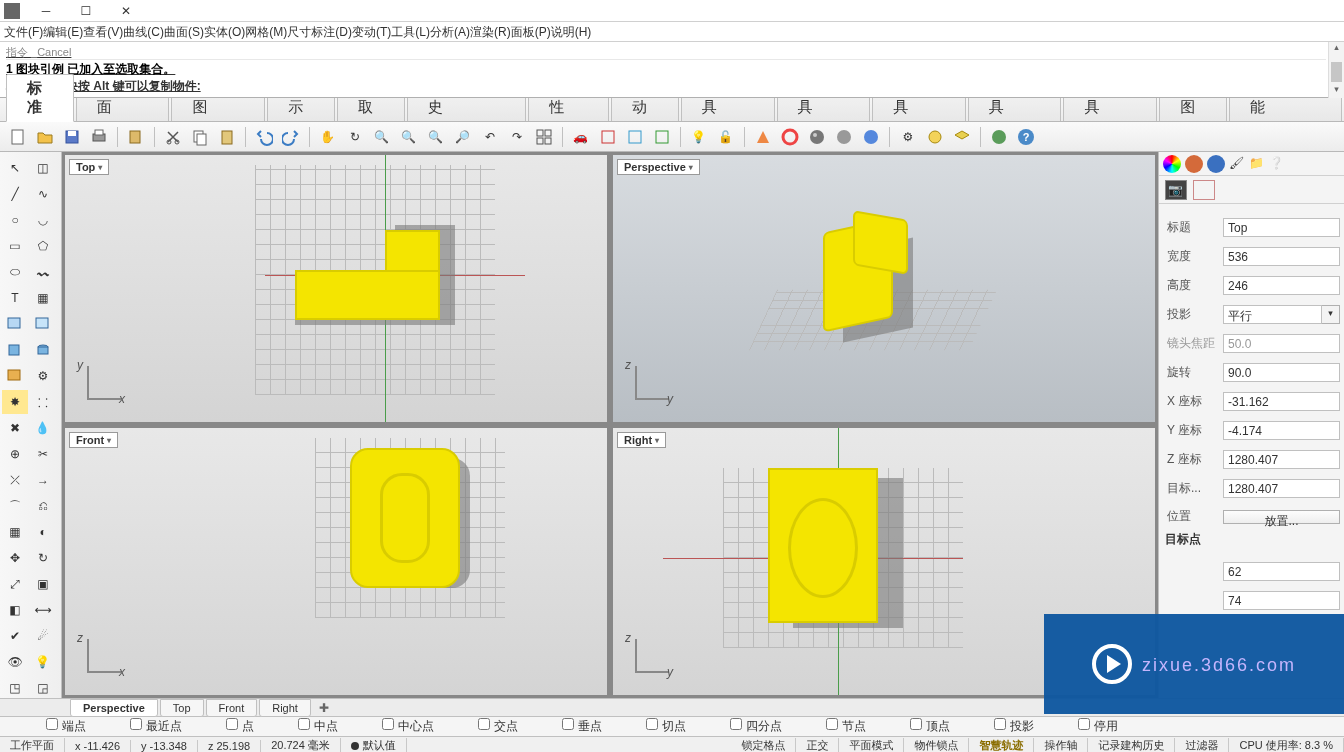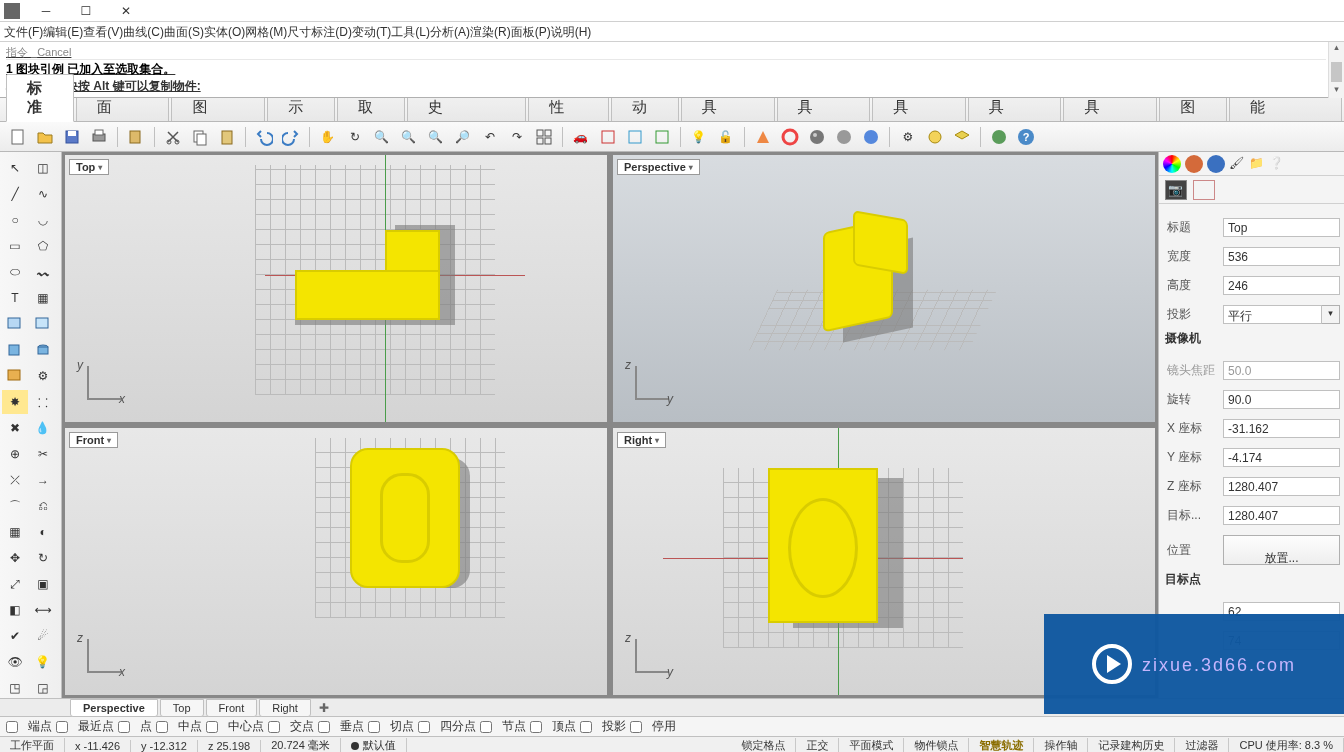--- a/index.html
+++ b/index.html
@@ -72,33 +72,33 @@
 
 .right-panel { width: 186px; background: #f4f4f4; border-left: 1px solid #c0c0c0; display: flex; flex-direction: column; }
 .rp-icons { height: 24px; display: flex; align-items: center; gap: 4px; padding: 0 4px; border-bottom: 1px solid #d0d0d0; }
 .rp-icons2 { height: 28px; display:flex; align-items:center; gap:6px; padding:0 6px; border-bottom:1px solid #d0d0d0;}
 .rp-icons .ci{ width:18px; height:18px; border-radius:50%; }
 .rp-body { flex: 1; overflow: auto; padding: 4px; font-size:12px;}
 .rp-section-title { font-weight: bold; padding: 4px 2px; color:#333;}
 .rp-row { display: flex; align-items: center; margin-bottom: 2px; margin-top: 10px; }
 .rp-row .k { width: 60px; padding-left: 4px; color:#555;}
 .rp-row .v { flex: 1; background: #fff; border: 1px solid #c0c0c0; padding: 2px 4px; height:19px; font-size:12px;}
-.rp-row .vbtn{ flex:1; background:linear-gradient(#fdfdfd,#eee); border:1px solid #b0b0b0; padding:14px 4px; text-align:center; height:21px;}
+.rp-row .vbtn{ flex:1; background:linear-gradient(#fdfdfd,#eee); border:1px solid #b0b0b0; padding:2px 4px; text-align:center; height:14px;}
 .rp-row .vsel{ width:18px; border:1px solid #b0b0b0; border-left:none; background:#f3f3f3; text-align:center; font-size:9px; height:19px; line-height:15px;}
 .rp-row.disabled .k, .rp-row.disabled .v{ color:#999;}
 
 
 .vp-tabs { height: 18px; background: #ececec; border-top: 1px solid #c0c0c0; display: flex; align-items: center; padding-left: 70px; gap: 0px;}
 .vp-tabs .t { padding: 2px 12px; border: 1px solid #c0c0c0; background: #f6f6f6; font-size: 11px; border-radius:0 0 3px 3px; margin-right:2px;}
 .vp-tabs .t.active{ background:#fff; font-weight:bold;}
 .vp-tabs .plus{padding:2px 6px; color:#666;}
 
 
 .osnapbar { height: 20px; background: #f5f5f5; border-top: 1px solid #c0c0c0; display: flex; align-items: center; padding: 0 6px; gap: 4px; font-size: 12px; }
-.osnapbar .chk{ display:flex; align-items:center; gap:10px;}
+.osnapbar .chk{ display:flex; gap:4px;margin-left:40px;}
 .osnapbar input{width:12px;height:12px;}
 
 
 .statusbar { height: 18px; background: #f0f0f0; border-top: 1px solid #c0c0c0; display: flex; align-items: center; font-size: 11px; }
 .statusbar .cell { padding: 0 10px; border-right: 1px solid #c8c8c8; white-space:nowrap;}
 .statusbar .cell.bold{font-weight:bold; color:#8a6d00;}
 .statusbar .dot{display:inline-block;width:8px;height:8px;background:#333;border-radius:50%;margin-right:4px; vertical-align:middle;}
 
 
 .watermark { position: absolute; right: 0px; bottom: 38px; width: 300px; height: 100px; background: rgba(16,88,160,0.97); display: flex; align-items: center; justify-content: center; color: #fff; }
@@ -496,21 +496,20 @@
         </div>
       <div class="rp-row">
           <div class="k">高度</div>
           <div class="v">246</div>
         </div>
       <div class="rp-row">
           <div class="k">投影</div>
           <div class="v">平行</div>
           <div class="vsel">▾</div>
         </div>
-      <div class="rp-section-title">摄像机</div>
       <div class="rp-row disabled">
           <div class="k">镜头焦距</div>
           <div class="v">50.0</div>
         </div>
       <div class="rp-row">
           <div class="k">旋转</div>
           <div class="v">90.0</div>
         </div>
       <div class="rp-row">
           <div class="k">X 座标</div>
@@ -604,21 +603,21 @@
     </label>
   <label class="chk">
       <input type="checkbox" style="">
       <span>停用</span>
     </label>
 </div>
 
 <div class="statusbar">
   <div class="cell">工作平面</div>
   <div class="cell">x -11.426</div>
-  <div class="cell">y -12.312</div>
+  <div class="cell">y -13.348</div>
   <div class="cell">z 25.198</div>
   <div class="cell">20.724 毫米</div>
   <div class="cell"><span class="dot"></span><span>默认值</span></div>
   <div class="cell" style="flex:1;border-right:1px solid #c8c8c8;"></div>
   <div class="cell">锁定格点</div>
   <div class="cell">正交</div>
   <div class="cell">平面模式</div>
   <div class="cell">物件锁点</div>
   <div class="cell bold">智慧轨迹</div>
   <div class="cell">操作轴</div>

